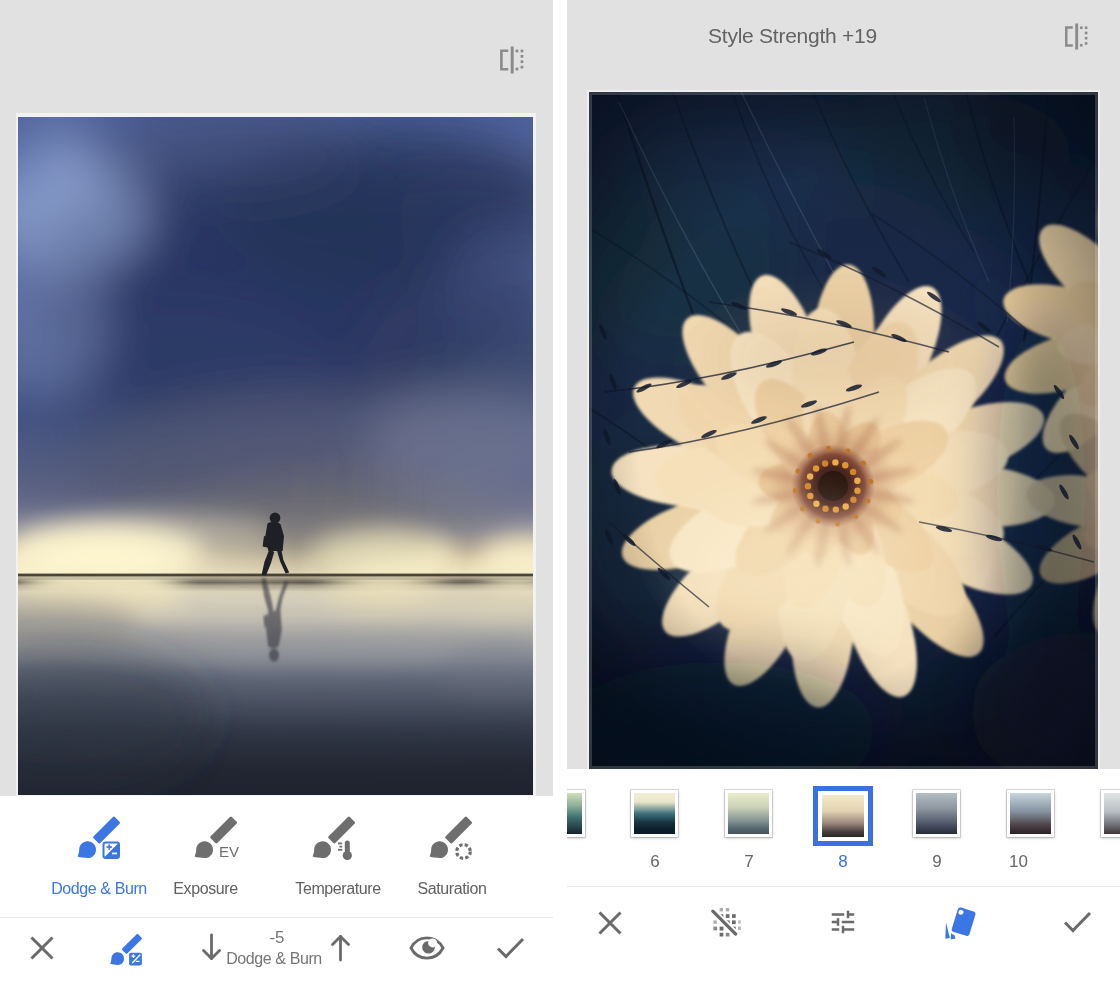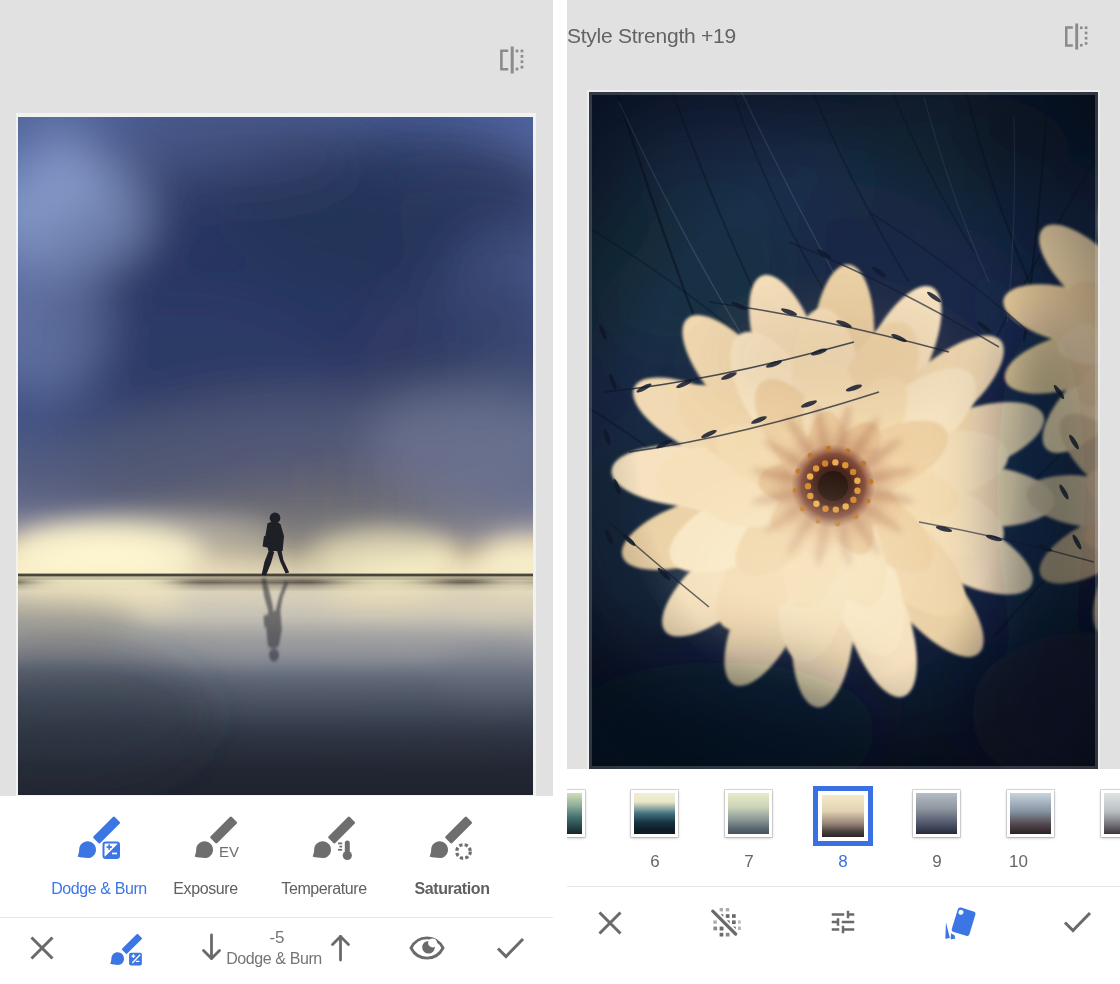--- a/index.html
+++ b/index.html
@@ -26,21 +26,21 @@
   <g fill="#8b8b8b">
     <rect x="18.6" y="4.6" width="2.7" height="2.7"></rect>
       <rect x="23.6" y="4.6" width="2.7" height="2.7"></rect>
     <rect x="23.6" y="10" width="2.7" height="2.7"></rect>
       <rect x="23.6" y="15.4" width="2.7" height="2.7"></rect>
     <rect x="23.6" y="20.8" width="2.7" height="2.7"></rect>
       <rect x="18.6" y="22.7" width="2.7" height="2.7"></rect>
   </g>
 </svg>
 
-<div class="abs" style="left:567px;top:24px;width:451px;text-align:left;font-size:21px;letter-spacing:-.25px;color:#636363;">Style Strength +19</div>
+<div class="abs" style="left:567px;top:24px;width:451px;text-align:center;font-size:21px;letter-spacing:-.25px;color:#636363;">Style Strength +19</div>
 <svg class="abs" style="left:1062px;top:22px;" width="29" height="29" viewBox="0 0 30 30">
   <g fill="none" stroke="#8b8b8b">
     <path d="M11.2 5.8 H4.4 V24.2 H11.2" stroke-width="2.6"></path>
     <line x1="15.2" y1="1.5" x2="15.2" y2="28.5" stroke-width="3"></line>
   </g>
   <g fill="#8b8b8b">
     <rect x="18.6" y="4.6" width="2.7" height="2.7"></rect>
       <rect x="23.6" y="4.6" width="2.7" height="2.7"></rect>
     <rect x="23.6" y="10" width="2.7" height="2.7"></rect>
       <rect x="23.6" y="15.4" width="2.7" height="2.7"></rect>
@@ -498,27 +498,27 @@
 <svg class="abs" style="left:311px;top:813px;" width="48" height="49" viewBox="0 0 48 49">
   <use href="#brush" fill="#6e6e6e"></use>
   <g fill="#6e6e6e">
     <rect x="33.8" y="27.5" width="5" height="13" rx="2.5"></rect>
     <circle cx="36.3" cy="42.5" r="4.6"></circle>
     <rect x="27" y="29.5" width="4.2" height="1.8"></rect>
     <rect x="28.4" y="32.7" width="2.8" height="1.8"></rect>
     <rect x="27" y="35.9" width="4.2" height="1.8"></rect>
   </g>
 </svg>
-<div class="lbl abs" style="left:244px;top:880px;width:160px;text-align:center;">Temperature</div>
+<div class="lbl abs" style="left:258px;top:880px;width:160px;text-align:center;">Temperature</div>
 
 <svg class="abs" style="left:428px;top:813px;" width="48" height="49" viewBox="0 0 48 49">
   <use href="#brush" fill="#6e6e6e"></use>
   <circle cx="35.5" cy="38.5" r="6.8" fill="none" stroke="#6e6e6e" stroke-width="3.2" stroke-dasharray="3.3 2.2"></circle>
 </svg>
-<div class="lbl abs" style="left:372px;top:880px;width:160px;text-align:center;font-weight:bold;">Saturation</div>
+<div class="lbl abs" style="left:372px;top:880px;width:160px;text-align:center;">Saturation</div>
 
 <div class="abs" style="left:0;top:917px;width:553px;height:1px;background:#e7e7e7;"></div>
 <div id="lbar" class="abs" style="left:0;top:918px;width:553px;height:66px;background:#fff;"></div>
 
 <svg class="abs" style="left:30px;top:936px;" width="24" height="24" viewBox="0 0 24 24">
   <g stroke="#6a6a6a" stroke-width="3">
     <line x1="1.5" y1="1.5" x2="22.5" y2="22.5"></line>
       <line x1="22.5" y1="1.5" x2="1.5" y2="22.5"></line>
   </g>
 </svg>

